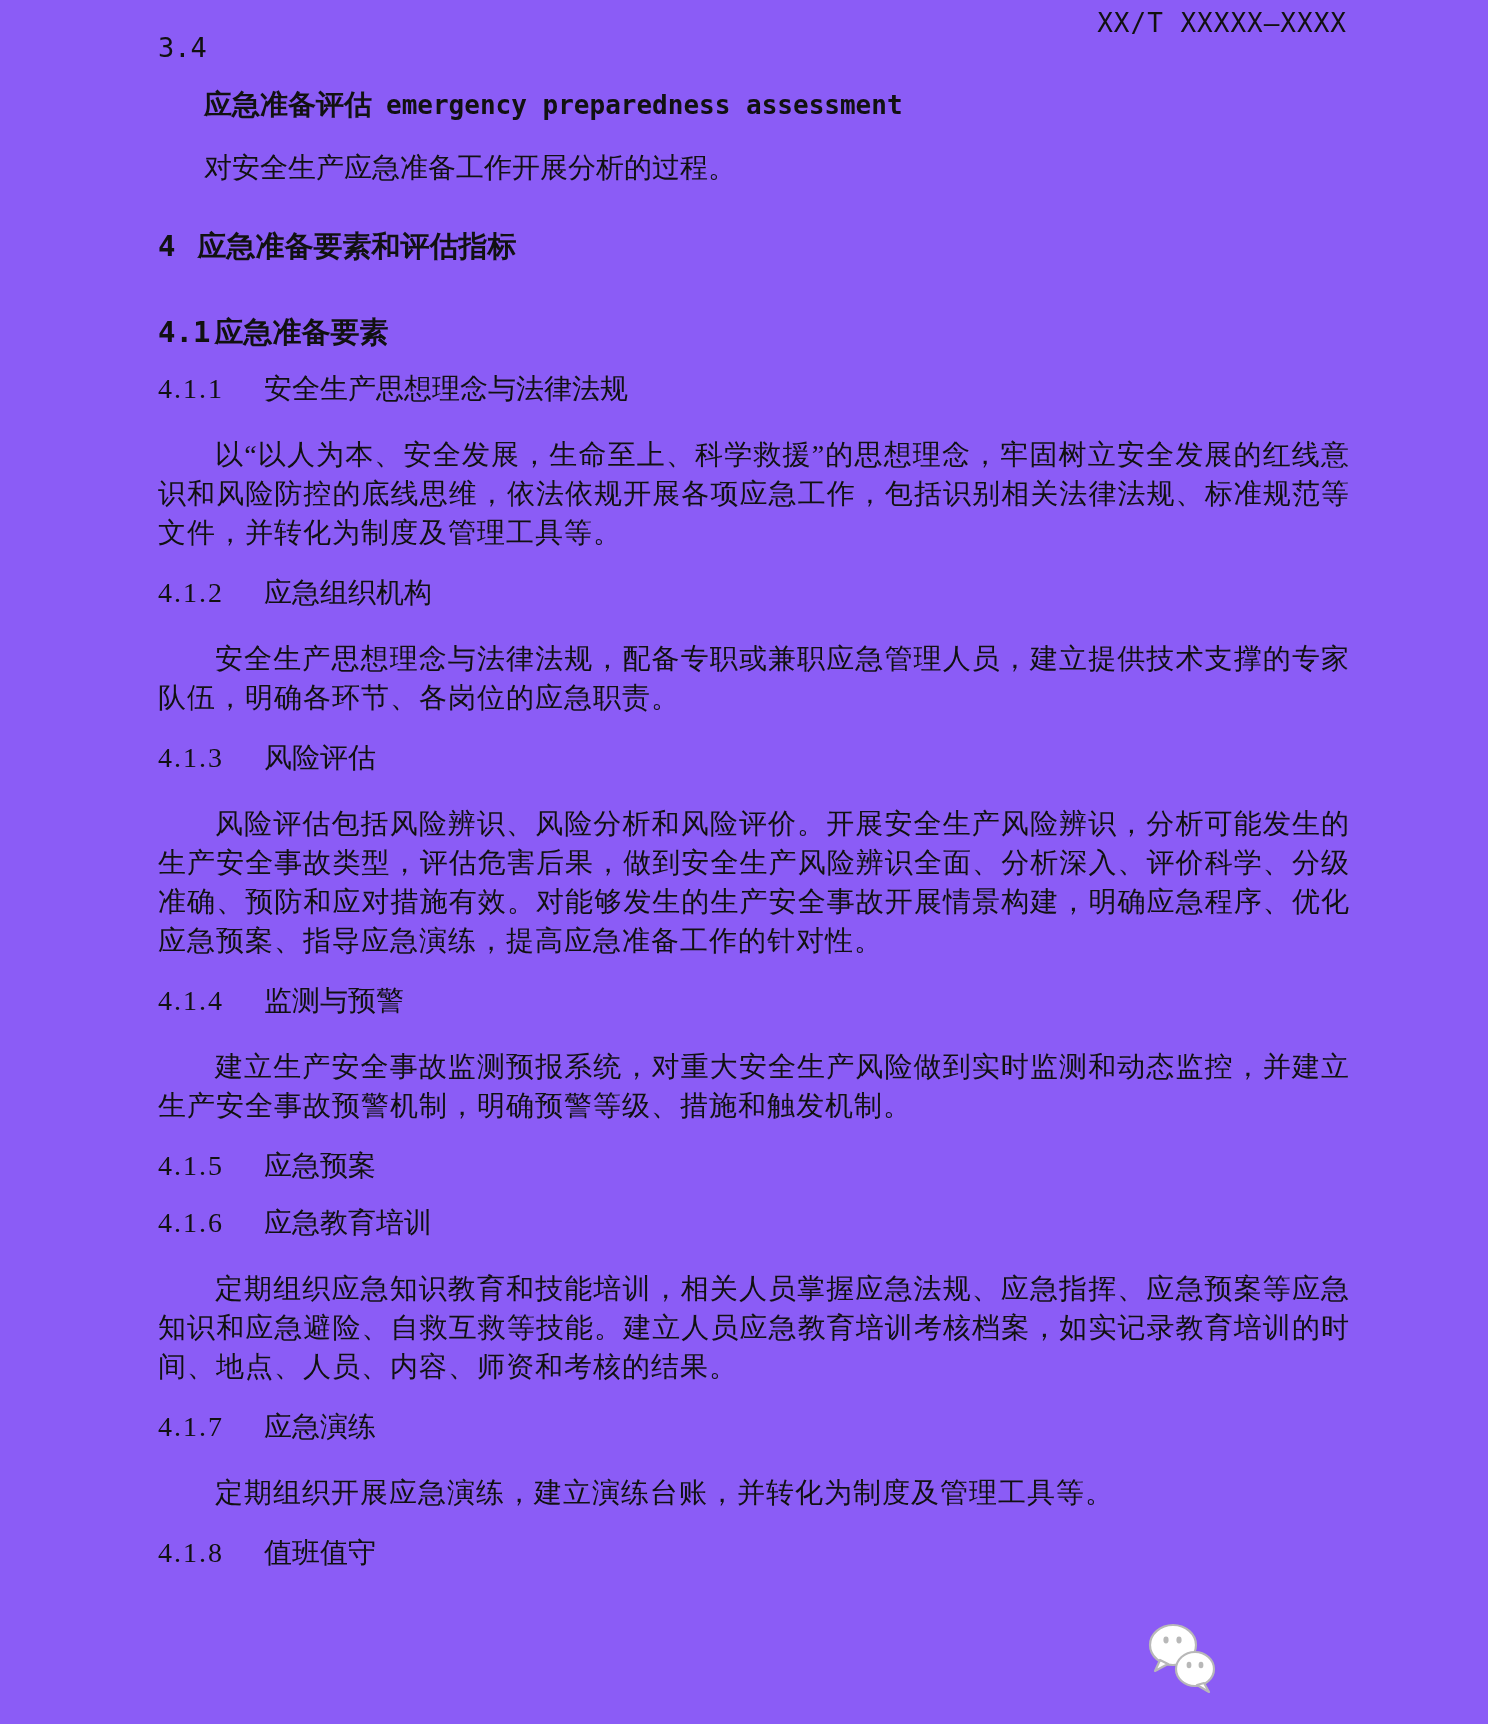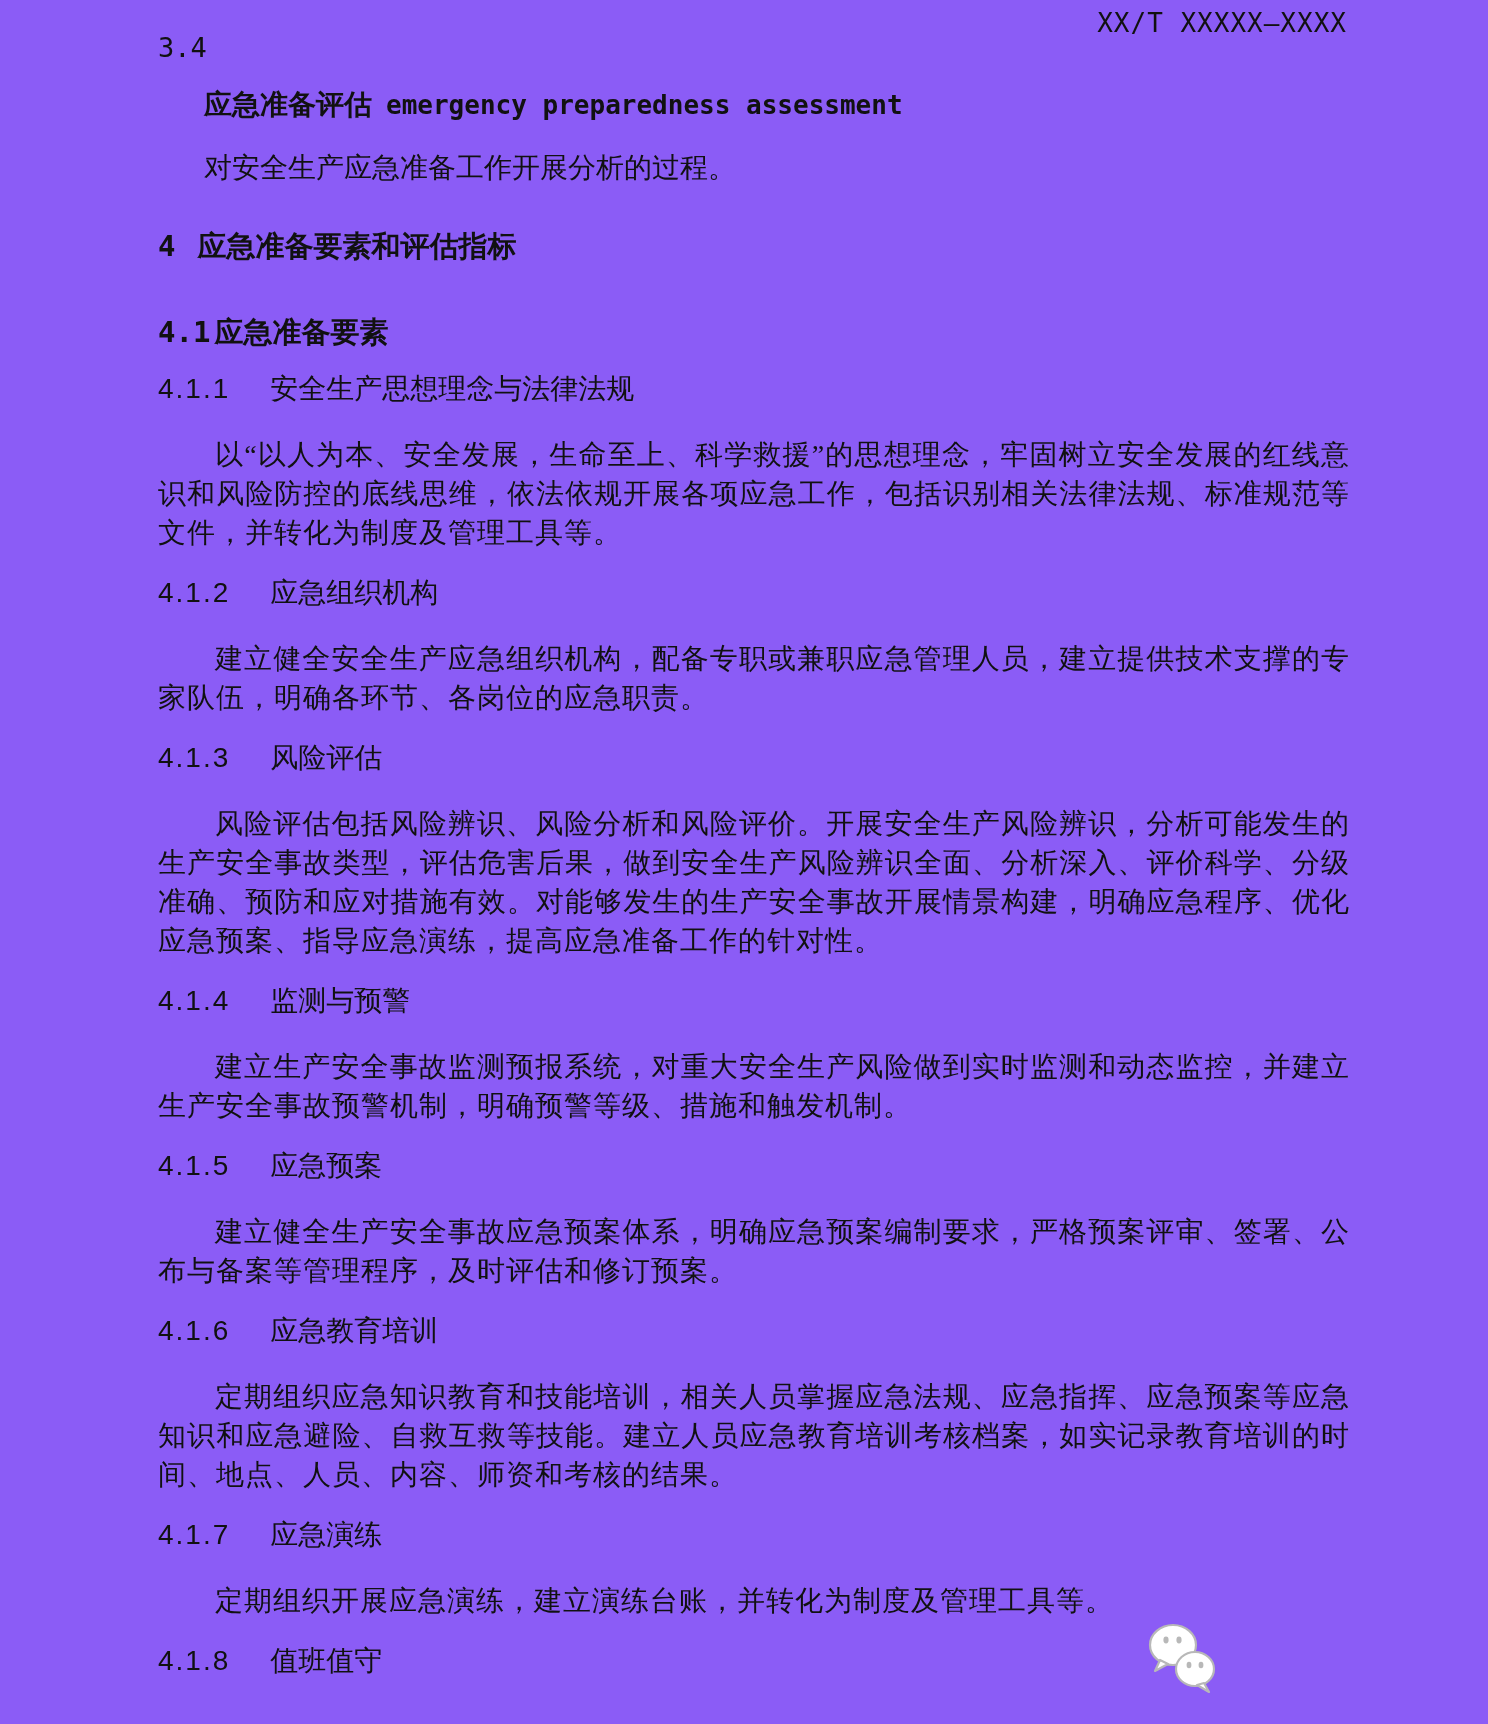--- a/index.html
+++ b/index.html
@@ -79,21 +79,21 @@
     font-size:29px;
     line-height:32px;
   }
   .h-section .num{ font-family:"DejaVu Sans Mono", monospace; margin-right:4px; }
   .h-sub{
     margin-top:25px;
     font-size:28px;
     line-height:32px;
     font-weight:normal;
   }
-  .h-sub .num{ font-family:Liberation Sans, sans-serif; margin-right:40px; letter-spacing:2px;margin-top:28px; }
+  .h-sub .num{ font-family:Liberation Serif, serif; margin-right:40px; letter-spacing:2px;margin-top:28px; }
   .para{
     margin:30px 0 0 0;
     font-size:28px;
     line-height:39px;
     text-align:justify;
     text-indent:57px;
     letter-spacing:1px;
   }
   .watermark{
     position:absolute;
@@ -141,36 +141,35 @@
     </div>
 
     <div class="h-sub">
       <span class="num">4.1.1</span><span>安全生产思想理念与法律法规</span>
     </div>
     <div class="para">以“以人为本、安全发展，生命至上、科学救援”的思想理念，牢固树立安全发展的红线意识和风险防控的底线思维，依法依规开展各项应急工作，包括识别相关法律法规、标准规范等文件，并转化为制度及管理工具等。</div>
 
     <div class="h-sub">
       <span class="num">4.1.2</span><span>应急组织机构</span>
     </div>
-    <div class="para">建立健全安全生产应急组织机构，配备专职或兼职应急管理人员，建立提供技术支撑的专家队伍，明确各环节、各岗位的应急职责。</div>
+    <div class="para">安全生产思想理念与法律法规，配备专职或兼职应急管理人员，建立提供技术支撑的专家队伍，明确各环节、各岗位的应急职责。</div>
 
     <div class="h-sub">
       <span class="num">4.1.3</span><span>风险评估</span>
     </div>
     <div class="para">风险评估包括风险辨识、风险分析和风险评价。开展安全生产风险辨识，分析可能发生的生产安全事故类型，评估危害后果，做到安全生产风险辨识全面、分析深入、评价科学、分级准确、预防和应对措施有效。对能够发生的生产安全事故开展情景构建，明确应急程序、优化应急预案、指导应急演练，提高应急准备工作的针对性。</div>
 
     <div class="h-sub">
       <span class="num">4.1.4</span><span>监测与预警</span>
     </div>
     <div class="para">建立生产安全事故监测预报系统，对重大安全生产风险做到实时监测和动态监控，并建立生产安全事故预警机制，明确预警等级、措施和触发机制。</div>
 
     <div class="h-sub">
       <span class="num">4.1.5</span><span>应急预案</span>
     </div>
-    <div class="para">建立健全生产安全事故应急预案体系，明确应急预案编制要求，严格预案评审、签署、公布与备案等管理程序，及时评估和修订预案。</div>
 
     <div class="h-sub">
       <span class="num">4.1.6</span><span>应急教育培训</span>
     </div>
     <div class="para">定期组织应急知识教育和技能培训，相关人员掌握应急法规、应急指挥、应急预案等应急知识和应急避险、自救互救等技能。建立人员应急教育培训考核档案，如实记录教育培训的时间、地点、人员、内容、师资和考核的结果。</div>
 
     <div class="h-sub">
       <span class="num">4.1.7</span><span>应急演练</span>
     </div>
     <div class="para">定期组织开展应急演练，建立演练台账，并转化为制度及管理工具等。</div>

